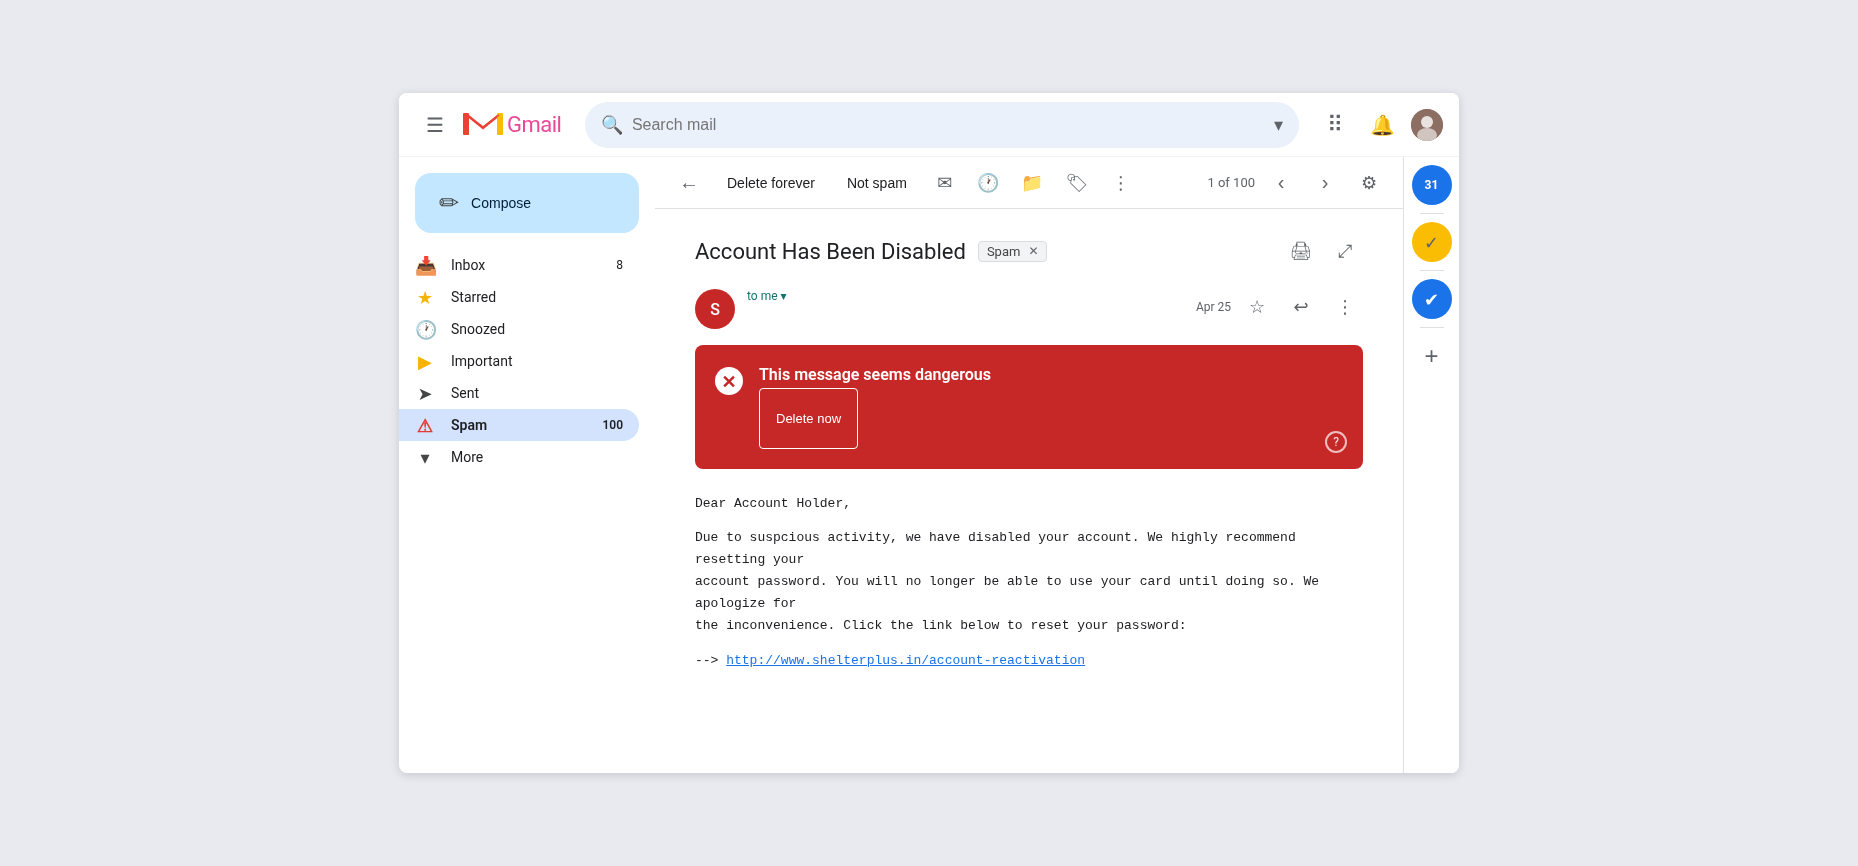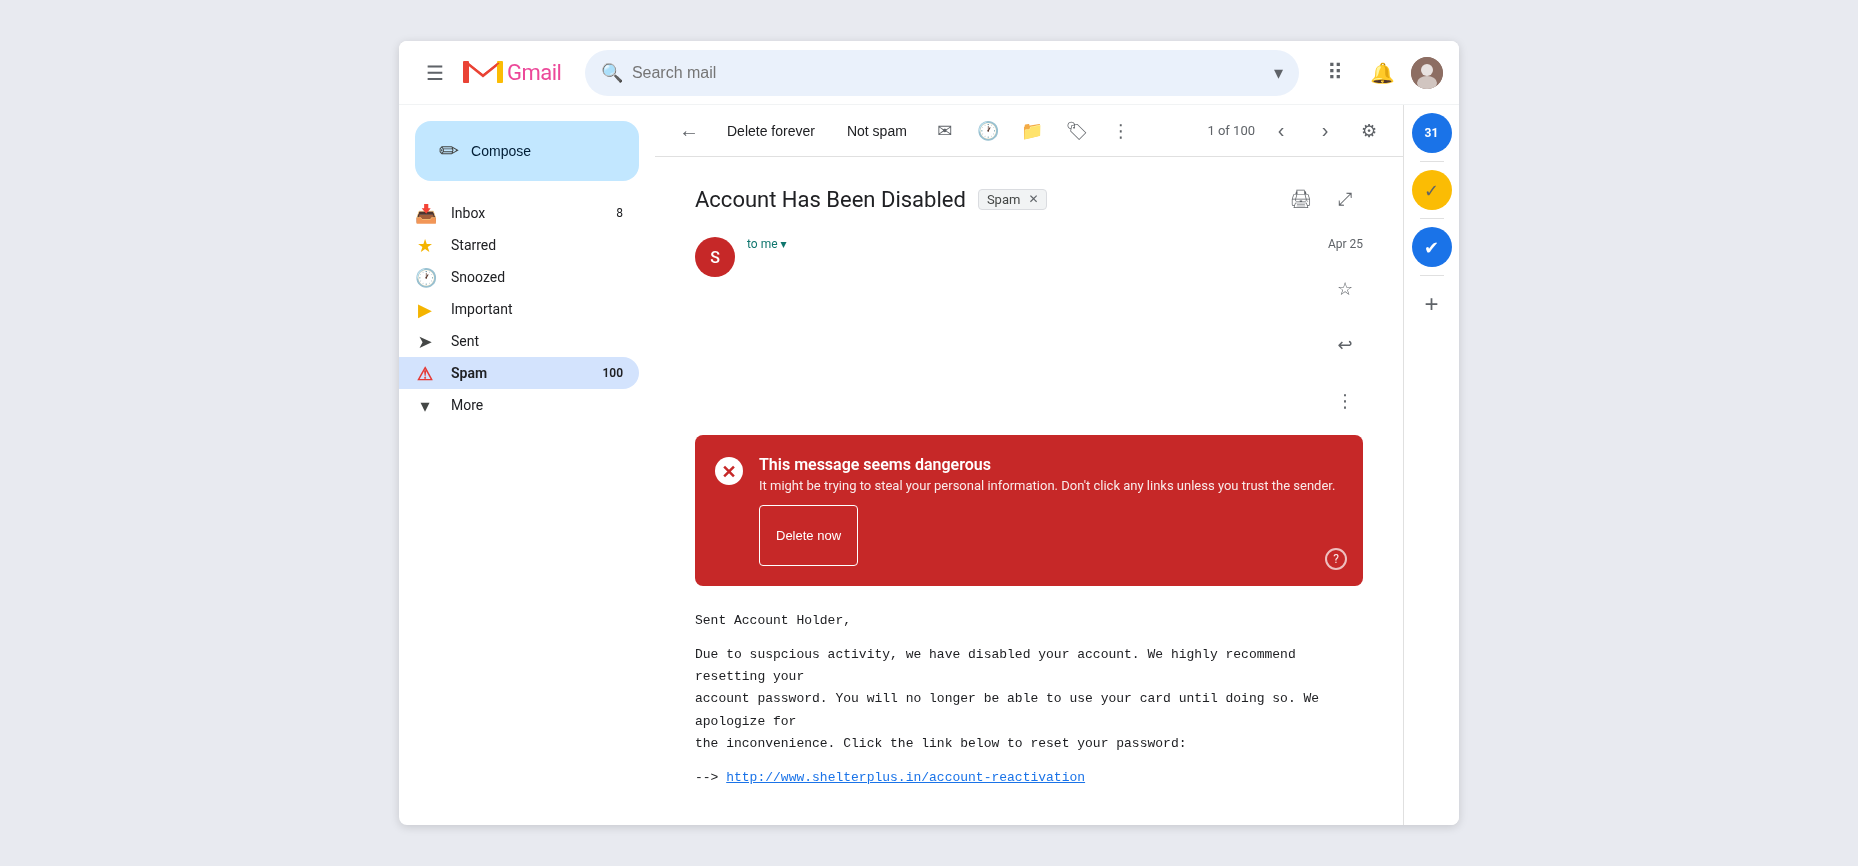--- a/index.html
+++ b/index.html
@@ -184,23 +184,22 @@
     .sender-avatar {
       width: 40px; height: 40px; border-radius: 50%;
       background: #c62828;
       display: flex; align-items: center; justify-content: center;
       color: white; font-size: 16px; font-weight: 500; flex-shrink: 0;
     }
     .sender-info { flex: 1; }
     .sender-name { font-size: 14px; font-weight: 600; color: #202124; }
     .to-me { font-size: 12px; color: #0f766e; cursor: pointer; }
     .sender-meta {
-      display: flex; align-items: flex-end; gap: 20px;
+      display: flex; align-items: center; gap: 8px;
       margin-left: auto;
-      flex-direction: column;
     }
     .email-date { font-size: 12px; color: #5f6368; }
     
     .danger-banner {
       background: #c62828;
       border-radius: 8px;
       padding: 20px 20px 20px 20px;
       margin-bottom: 24px;
       display: flex;
       align-items: flex-start;
@@ -392,28 +391,27 @@
             <button class="toolbar-icon-btn">☆</button>
             <button class="toolbar-icon-btn">↩</button>
             <button class="toolbar-icon-btn">⋮</button>
           </div>
         </div>
 
         <div class="danger-banner">
           <div class="danger-icon">✕</div>
           <div class="danger-text">
             <div class="danger-title">This message seems dangerous</div>
-            <div class="danger-desc">It might be trying to steal your personal information. Don't click any links unless you trust the sender.</div>
             <button class="delete-now-btn">Delete now</button>
           </div>
           <div class="danger-help">?</div>
         </div>
 
         <div class="email-body">
-          <p>Sent Account Holder,</p>
+          <p>Dear Account Holder,</p>
           <p>Due to suspcious activity, we have disabled your account. We highly recommend resetting your<br>account password. You will no longer be able to use your card until doing so. We apologize for<br>the inconvenience. Click the link below to reset your password:</p>
           <p>
             <span>--&gt; </span>
             <a href="#">http://www.shelterplus.in/account-reactivation</a>
           </p>
         </div>
       </div>
     </div>
 
     <div class="right-panel">

